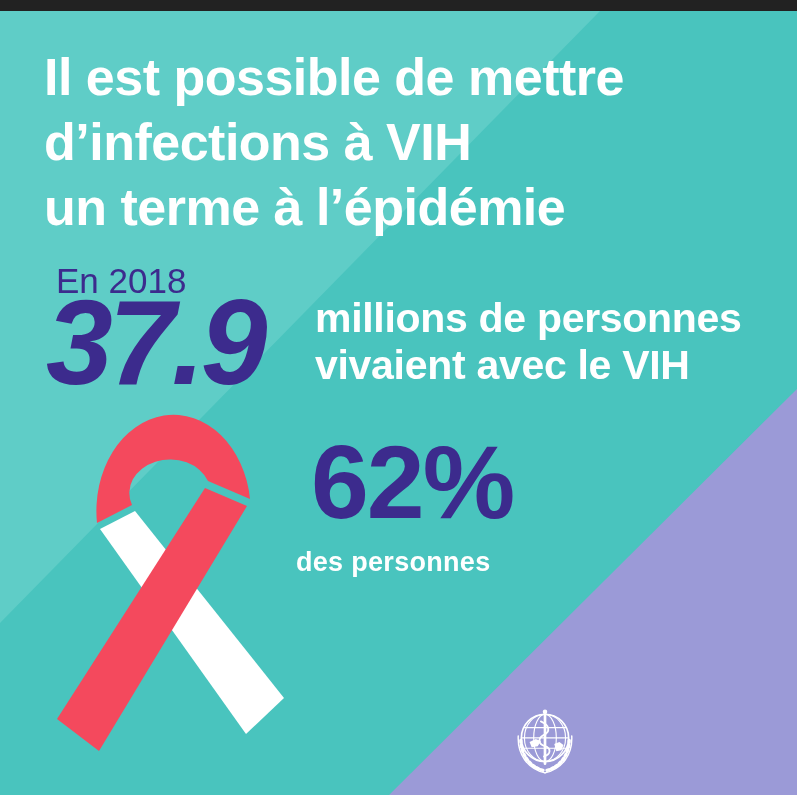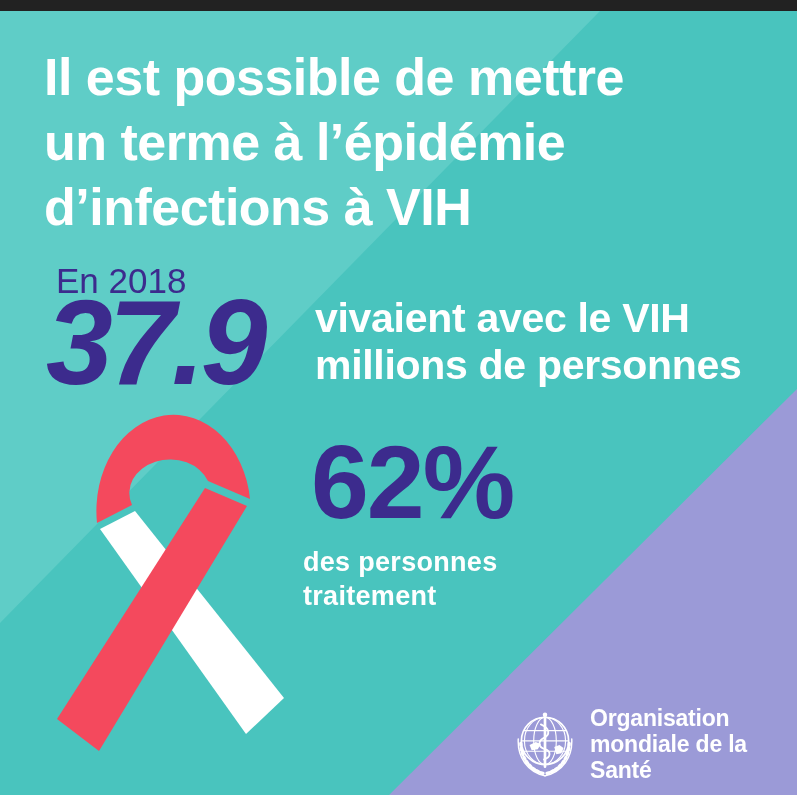--- a/index.html
+++ b/index.html
@@ -35,21 +35,21 @@
   .number-caption{
     position:absolute;left:315px;top:284px;
     color:#FFFFFF;font-size:41px;font-weight:800;line-height:47px;letter-spacing:-0.3px;
   }
   .ribbon-svg{position:absolute;left:42px;top:400px;}
   .percent{
     position:absolute;left:311px;top:412px;
     color:#3C2B8D;font-size:104px;font-weight:800;letter-spacing:-2px;text-align:center;
   }
   .treatment-caption{
-    position:absolute;left:303px;top:534px;
+    position:absolute;left:296px;top:534px;
     color:#FFFFFF;font-size:27px;font-weight:700;line-height:34px;letter-spacing:0.3px;
   }
   .who-footer{
     position:absolute;left:509px;top:694px;display:flex;align-items:center;
   }
   .who-emblem{width:72px;height:72px;flex:0 0 auto;}
   .who-name{
     margin-left:9px;color:#FFFFFF;font-size:23px;font-weight:700;line-height:26px;
     letter-spacing:-0.2px;
   }
@@ -57,47 +57,46 @@
 </head>
 <body>
 
 <div class="canvas">
 
   <div class="layer light-triangle"></div>
   <div class="layer purple-triangle"></div>
 
   <div class="title">
     <div>Il est possible de mettre</div>
+    <div>d’infections à VIH</div>
     <div>un terme à l’épidémie</div>
-    <div>d’infections à VIH</div>
   </div>
 
   <div class="year-label">En 2018</div>
 
   <div class="big-number">37.9</div>
 
   <div class="number-caption">
+    <div>millions de personnes</div>
     <div>vivaient avec le VIH</div>
-    <div>millions de personnes</div>
   </div>
 
   <svg class="ribbon-svg" width="250" height="345" viewBox="0 0 250 345" aria-hidden="true">
 
     <polygon points="58,118 93,100 242,287 204,323" fill="#FFFFFF"></polygon>
 
     <polygon points="163,77 205,95 57,340 15,308" fill="#F4495D"></polygon>
 
     <path d="M 55 112 A 77 96 0 0 1 208 88 L 166 70 A 40 33 0 0 0 90 94 Z" fill="#F4495D"></path>
   </svg>
 
   <div class="percent">62%</div>
 
   <div class="treatment-caption">
     <div>des personnes</div>
-    <div>traitement</div>
   </div>
 
   <div class="who-footer">
     <svg class="who-emblem" viewBox="0 0 70 70" aria-hidden="true">
       <g stroke="#FFFFFF" fill="none" stroke-linecap="round">
 
         <circle cx="35" cy="32" r="23" stroke-width="1.6"></circle>
         <ellipse cx="35" cy="32" rx="11" ry="23" stroke-width="1.1"></ellipse>
         <ellipse cx="35" cy="32" rx="20" ry="23" stroke-width="1.1"></ellipse>
         <line x1="14.5" y1="22" x2="55.5" y2="22" stroke-width="1.1"></line>
@@ -110,19 +109,15 @@
         <line x1="35" y1="7" x2="35" y2="57" stroke-width="2.6"></line>
         <circle cx="35" cy="6.5" r="2.2" fill="#FFFFFF" stroke="none"></circle>
         <path d="M31 16 C 40 20 40 26 34 29 C 28 32 28 38 35 40 C 41 42 41 48 34 50" stroke-width="1.8"></path>
 
         <path d="M35 66 C 18 62 8 48 9 30" stroke-width="1.4"></path>
         <path d="M35 66 C 52 62 62 48 61 30" stroke-width="1.4"></path>
         <path d="M33 63.5 C 19 59.5 11 47 11.5 32" stroke-width="3.2" stroke-dasharray="2 2.6"></path>
         <path d="M37 63.5 C 51 59.5 59 47 58.5 32" stroke-width="3.2" stroke-dasharray="2 2.6"></path>
       </g>
     </svg>
-    <div class="who-name">
-      <div>Organisation</div>
-      <div>mondiale de la Santé</div>
-    </div>
   </div>
 
 </div>
 
 </body></html>

